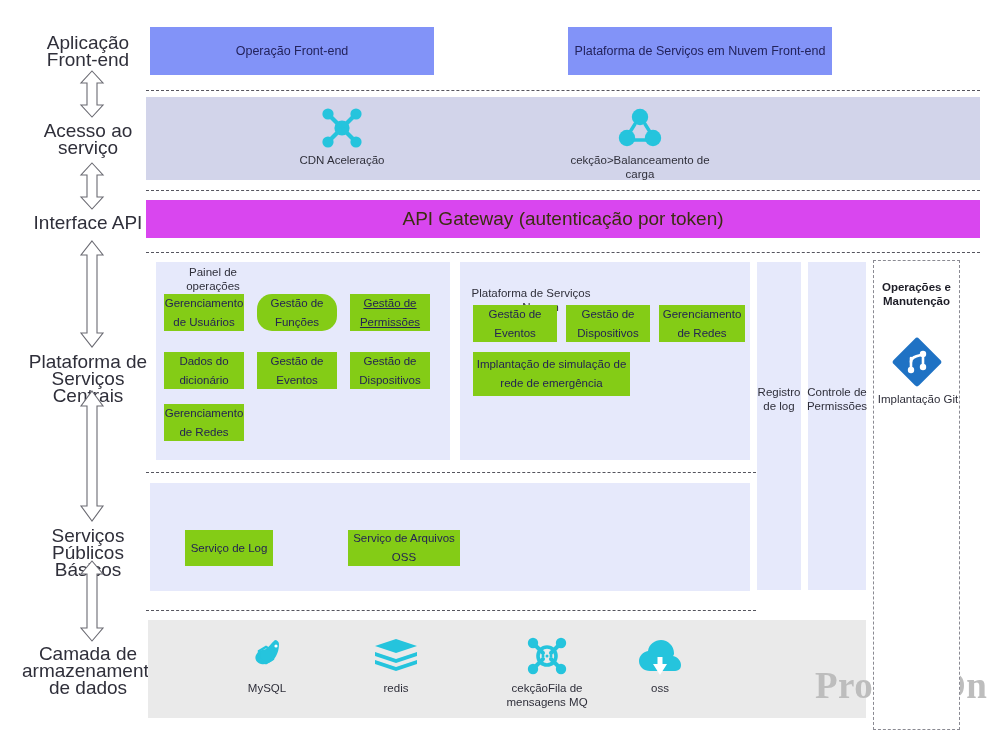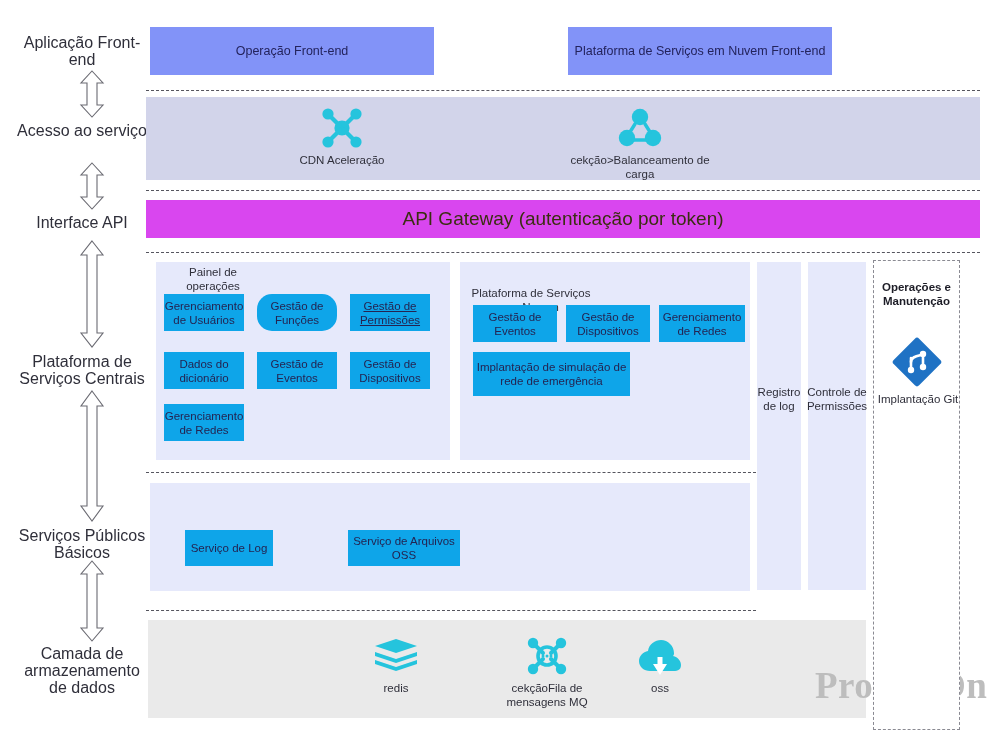--- a/index.html
+++ b/index.html
@@ -10,23 +10,23 @@
     color:#2b2b37;
     overflow:hidden;
     position:relative;
   }
   #canvas{position:absolute;left:0;top:0;width:1000px;height:746px;}
 
   
   .rail-label{
     position:absolute;
     width:132px;
-    left:16px;
+    left:22px;
     text-align:center;
-    font-size:16px;
+    font-size:19px;
     line-height:17px;
     color:#2f2f3a;
     white-space:pre-line;
   }
   .dblarrow{position:absolute;left:78px;width:28px;}
   .dblarrow svg{display:block;width:28px;height:100%;}
 
   
   .hsep{
     position:absolute;left:146px;width:834px;height:0;
@@ -39,22 +39,22 @@
     display:flex;align-items:center;justify-content:center;
     text-align:center;
     box-sizing:border-box;
   }
   .bar-indigo{background:#8293f8;color:#23235c;font-size:12.5px;}
   .bar-lav{background:#d2d4ea;}
   .bar-orange{background:#d946ef;color:#3a2f10;font-size:19px;}
   .panel-pale{background:#e6e9fb;}
   .panel-grey{background:#eaeaea;}
   .chip{
-    background:#0ea5e9;color:#242452;
-    font-size:11.5px;line-height:14px;
+    background:#84cc16;color:#242452;
+    font-size:11.5px;line-height:19px;
     display:flex;align-items:center;justify-content:center;
     text-align:center;position:absolute;box-sizing:border-box;
   }
   .panel-title{
     position:absolute;font-size:11.5px;line-height:14px;
     color:#2f2f3a;text-align:center;white-space:pre-line;
   }
   .col-label{
     position:absolute;font-size:11.5px;line-height:14px;
     text-align:center;color:#2f2f3a;white-space:pre-line;
@@ -198,20 +198,28 @@
 
   <div class="block panel-pale" style="left:808px;top:262px;width:58px;height:328px;"></div>
   <div class="col-label" style="left:806px;top:385px;width:62px;">Controle de Permissões</div>
 
   <div class="block panel-pale" style="left:150px;top:483px;width:600px;height:108px;"></div>
   <div class="chip" style="left:185px;top:530px;width:88px;height:36px;">Serviço de Log</div>
   <div class="chip" style="left:348px;top:530px;width:112px;height:36px;">Serviço de Arquivos OSS</div>
 
   <div class="block panel-grey" style="left:148px;top:620px;width:718px;height:98px;"></div>
 
+  <div class="iconwrap" style="left:222px;top:637px;width:90px;">
+    <svg width="44" height="40" viewBox="0 0 44 40">
+      <path d="M30 3c-4 3-6 7-9 9-4 1-8 2-10 6-2 4 1 8 5 9 4 1 9-1 12-4 4-4 6-10 6-16 0-2-2-4-4-4z" fill="#25c4dd"></path>
+      <path d="M14 14l7-4 7 4v8l-7 4-7-4z" fill="none" stroke="#25c4dd" stroke-width="2.4"></path>
+      <circle cx="31" cy="9" r="1.6" fill="#ffffff"></circle>
+    </svg>
+    <div class="cap">MySQL</div>
+  </div>
 
   <div class="iconwrap" style="left:356px;top:637px;width:80px;">
     <svg width="46" height="40" viewBox="0 0 46 40">
       <g fill="#25c4dd">
         <path d="M23 2 44 9 23 16 2 9z"></path>
         <path d="M2 15l21 7 21-7v4L23 26 2 19z"></path>
         <path d="M2 23l21 7 21-7v4L23 34 2 27z"></path>
       </g>
     </svg>
     <div class="cap">redis</div>

